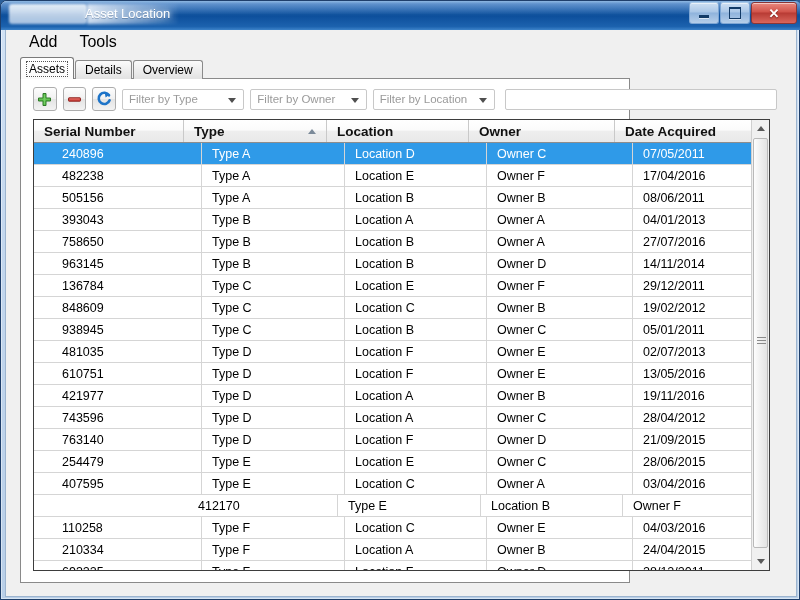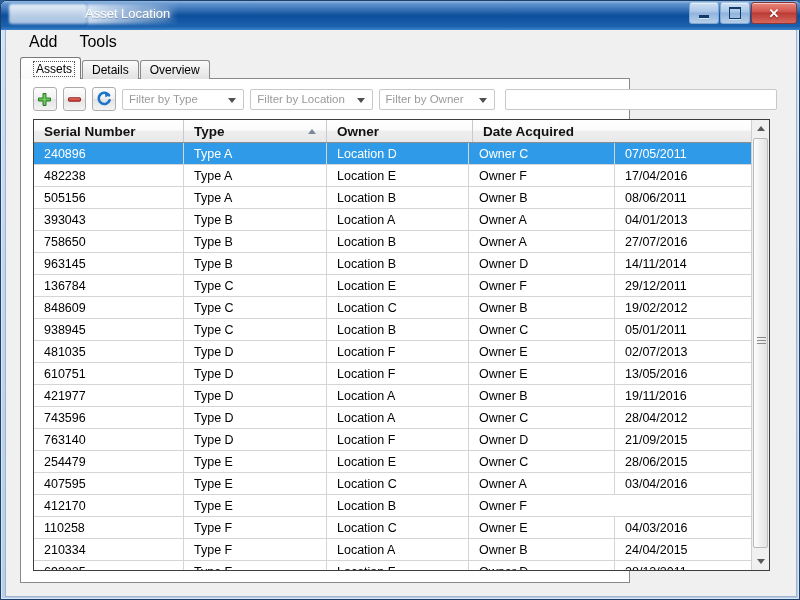--- a/index.html
+++ b/index.html
@@ -167,21 +167,20 @@
   .tab.active {
     height: 22px;
     background: linear-gradient(180deg,#ffffff 0%,#fdfdfd 60%,#fafafa 100%);
     border-color: #7a7a7a;
     padding: 0 7px;
   }
   .tab.active .tab-label {
     outline: 1px dotted #555;
     outline-offset: 1px;
     padding: 0 1px;
-    margin-left: 7px;
   }
 
   #tabpage {
     position: absolute;
     left: 14px; top: 48px;
     width: 610px; height: 505px;
     background: #ffffff;
     border: 1px solid #8a8a8a;
     box-sizing: border-box;
   }
@@ -281,20 +280,21 @@
     position: relative;
     height: 427px;
     overflow: hidden;
   }
   .row {
     display: flex;
     height: 22px;
     border-bottom: 1px solid #d5d5d5;
     box-sizing: border-box;
     background: #fff;
+    justify-content: flex-end;
   }
   .row.selected { background: #2f9ae8; }
   .cell {
     display: flex;
     align-items: center;
     font-size: 12.5px;
     color: #000;
     padding-left: 10px;
     box-sizing: border-box;
     border-right: 1px solid #d5d5d5;
@@ -428,44 +428,47 @@
               <path d="M13 4.3 A5.6 5.6 0 1 0 13.6 9.3" fill="none" stroke="#1e74c8" stroke-width="2.6" stroke-linecap="round"></path>
               <path d="M8.6 1.2 L14.2 3.2 L9.6 6.6 Z" fill="#1e74c8"></path>
             </svg>
           </div>
 
           <div class="combo" id="combo-type">
             <span>Filter by Type</span>
             <span class="arrow"></span>
           </div>
 
+          <div class="combo" id="combo-owner">
+            <span>Filter by Owner</span>
+            <span class="arrow"></span>
+          </div>
+
           <div class="combo" id="combo-location">
             <span>Filter by Location</span>
             <span class="arrow"></span>
           </div>
 
-          <div class="combo" id="combo-owner">
-            <span>Filter by Owner</span>
-            <span class="arrow"></span>
-          </div>
-
           <div id="search-box">
             <span></span>
           </div>
         </div>
 
         <div id="grid">
 
           <div id="grid-header">
             <div class="hcell c0">
               <span>Serial Number</span>
             </div>
             <div class="hcell c1">
               <span>Type</span>
               <span class="sort-asc"></span>
+            </div>
+            <div class="hcell c2">
+              <span>Location</span>
             </div>
             <div class="hcell c3">
               <span>Owner</span>
             </div>
             <div class="hcell c4">
               <span>Date Acquired</span>
             </div>
           </div>
 
           <div id="grid-body">

